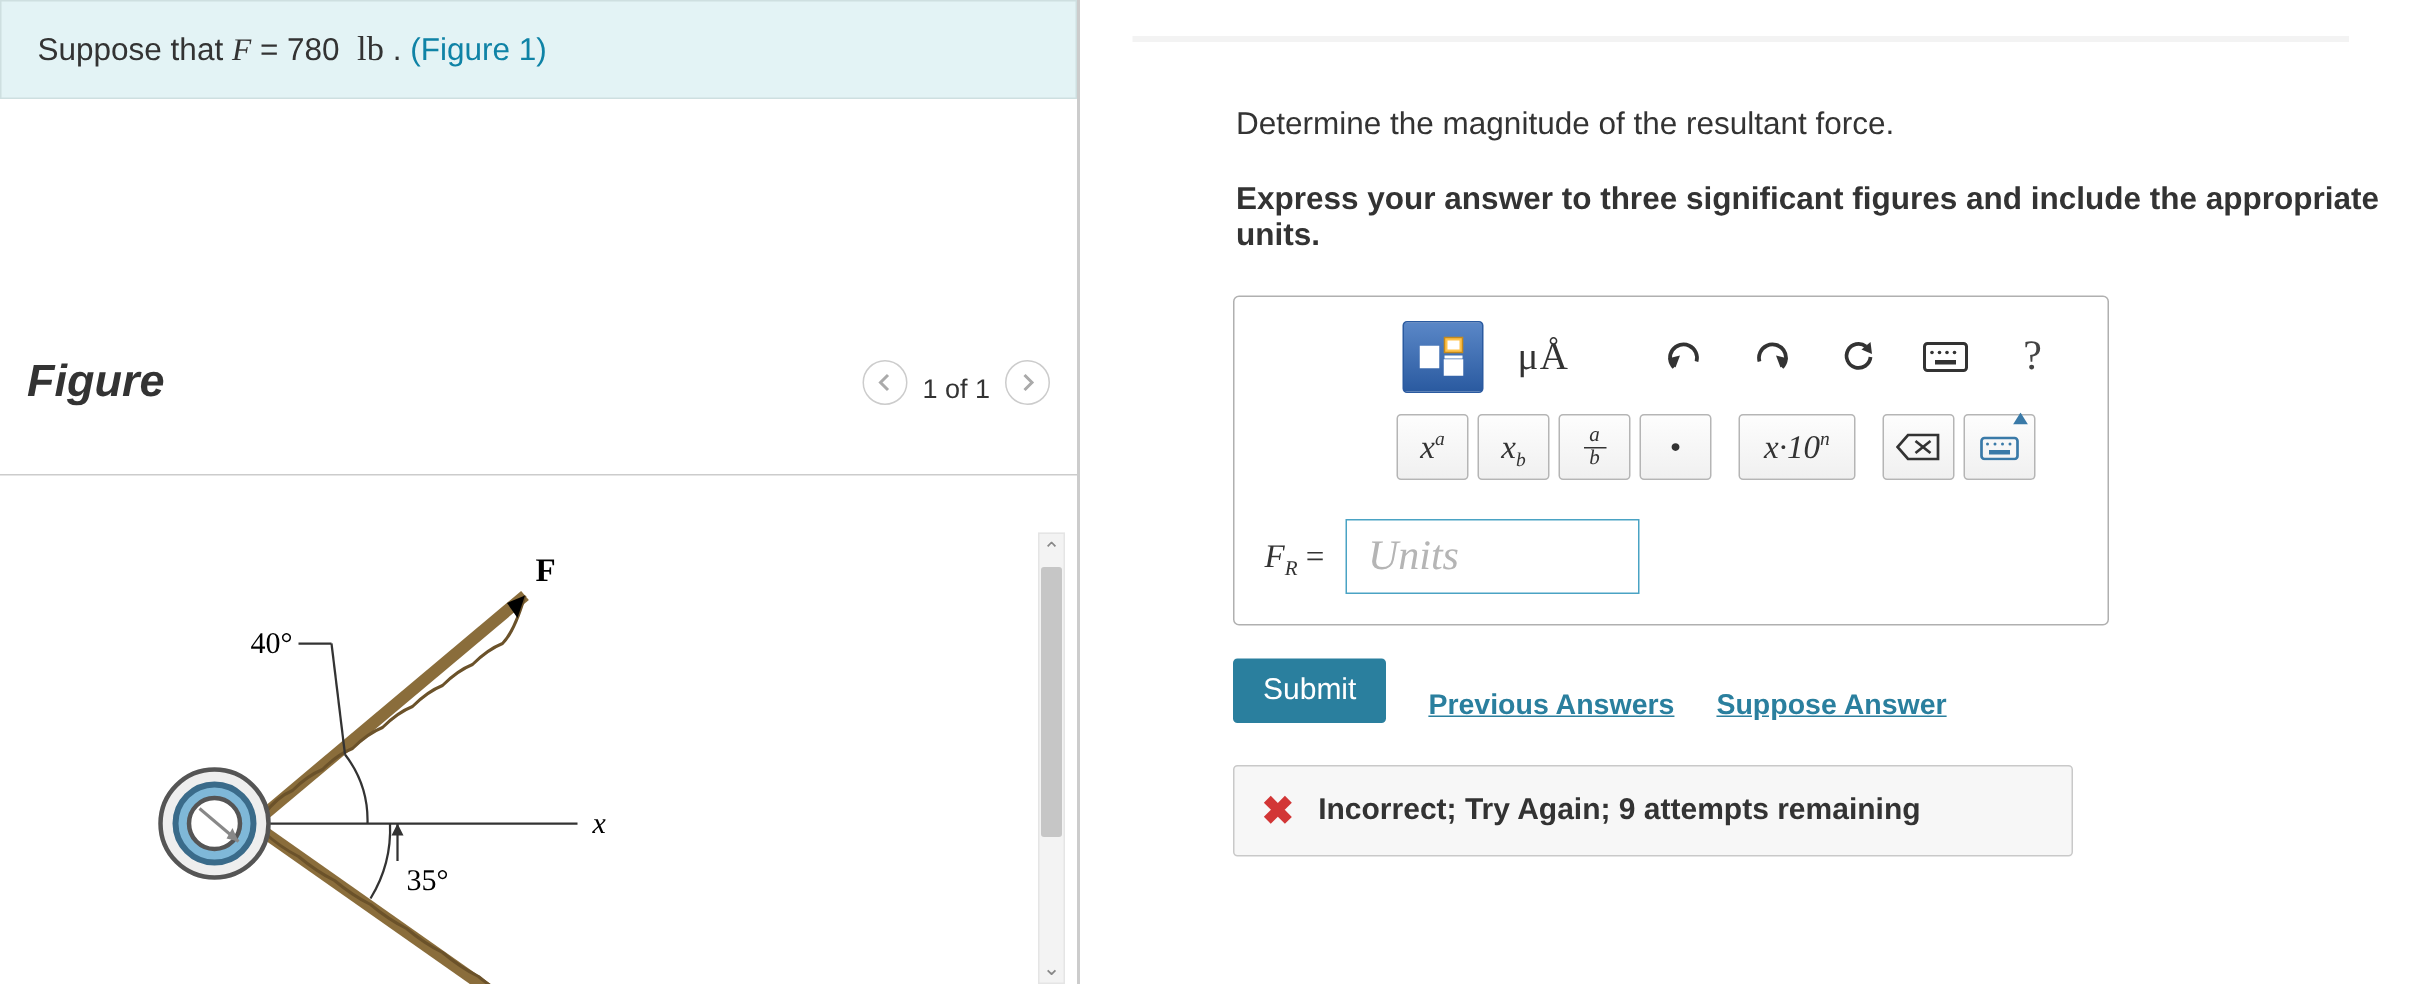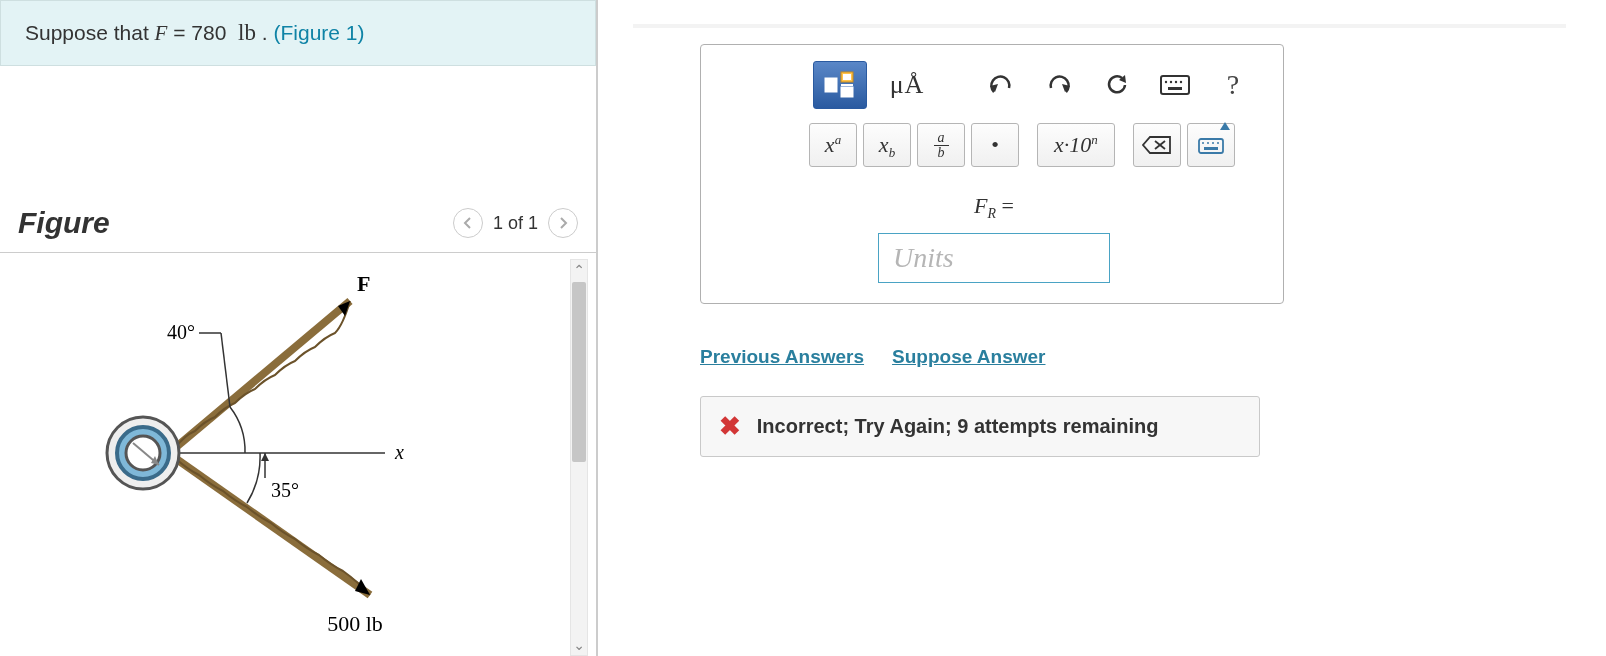--- a/index.html
+++ b/index.html
@@ -8,25 +8,26 @@
     font-family: Arial, Helvetica, sans-serif;
     font-size: 18px;
     color: #333;
     background: #fff;
     width: 1606px;
     height: 656px;
     display: flex;
     overflow: hidden;
   }
   .left-pane {
-    width: 598px;
+    width: 720px;
     border-right: 2px solid #ccc;
     display: flex;
     flex-direction: column;
     position: relative;
+    gap: 32px;
   }
   .problem-box {
     background: #e3f3f5;
     border: 1px solid #cedfe0;
     padding: 16px 24px;
     font-size: 21px;
     color: #333;
     line-height: 1.4;
     margin: 0;
   }
@@ -41,21 +42,21 @@
     margin-top: 140px;
   }
   .figure-header h2 {
     font-size: 30px;
     font-weight: bold;
     margin: 0;
     font-style: italic;
   }
   .pager {
     display: flex;
-    align-items: center;
+    align-items: flex-end;
     gap: 10px;
     font-size: 18px;
     color:#333;
   }
   .pager-btn {
     width: 30px;
     height: 30px;
     border: 1px solid #ccc;
     border-radius: 50%;
     display: flex;
@@ -165,35 +166,34 @@
   .frac { display:inline-flex; flex-direction:column; align-items:center; font-style:italic; font-size:14px; line-height:1;}
   .frac .num { border-bottom:1px solid #333; padding:0 4px;}
   .frac .den { padding:0 4px;}
   .sci-btn { font-style:italic; padding:0 16px; min-width:90px;}
   .answer-row {
     margin-top: 26px;
     display:flex;
     align-items:center;
     gap:14px;
     padding-left:4px;
-    flex-direction:column;
   }
   .fr-label { font-family:'Times New Roman',serif; font-style:italic; font-size:22px;}
   .fr-label sub{ font-size:14px; font-style:italic;}
   .val-input, .unit-input {
     height:50px;
     border:1px solid #4aa3c4;
     padding:0 14px;
     font-family:'Times New Roman',serif;
     font-style:italic;
     font-size:28px;
     color:#333;
   }
   .val-input { width:216px; }
-  .unit-input { width:232px; }
+  .unit-input { width:196px; }
   .val-input::placeholder, .unit-input::placeholder { color:#b5b5b5; font-style:italic;}
   .actions {
     margin: 22px 0 0 102px;
     display:flex;
     align-items:center;
     gap:28px;
   }
   .submit-btn {
     background:#2a7f9e;
     color:#fff;
@@ -298,20 +298,24 @@
       <div class="thumb"></div>
       <div style="flex:1"></div>
       <span class="arrow">⌄</span>
     </div>
   </div>
 </div>
 
 <div class="right-pane">
   <hr class="hr-light">
 
+  <div class="question">
+    <div>Determine the magnitude of the resultant force.</div>
+    <div class="instr">Express your answer to three significant figures and include the appropriate units.</div>
+  </div>
 
   <div class="input-panel">
     <div class="toolbar1">
       <div style="width:86px"></div>
       <div class="tool-btn template-btn">
         <svg width="34" height="30" viewBox="0 0 34 30">
           <rect x="2" y="8" width="12" height="14" fill="#fff" stroke="#fff"></rect>
           <rect x="18" y="2" width="12" height="10" fill="#ffc24a" stroke="#c58a1c"></rect>
           <rect x="20" y="4" width="8" height="6" fill="#fff"></rect>
           <rect x="18" y="17" width="12" height="10" fill="#fff" stroke="#fff"></rect>
@@ -398,20 +402,21 @@
 
     <div class="answer-row">
       <span class="fr-label">
         <span>F</span><sub>R</sub><span style="font-style:normal;"> = </span>
       </span>
       <input class="unit-input" placeholder="Units" style="">
     </div>
   </div>
 
   <div class="actions">
+    <button class="submit-btn">Submit</button>
     <a class="link">Previous Answers</a>
     <a class="link">Suppose Answer</a>
   </div>
 
   <div class="feedback">
     <span class="x-icon">✖</span>
     <span>Incorrect; Try Again; 9 attempts remaining</span>
   </div>
 </div>
 

